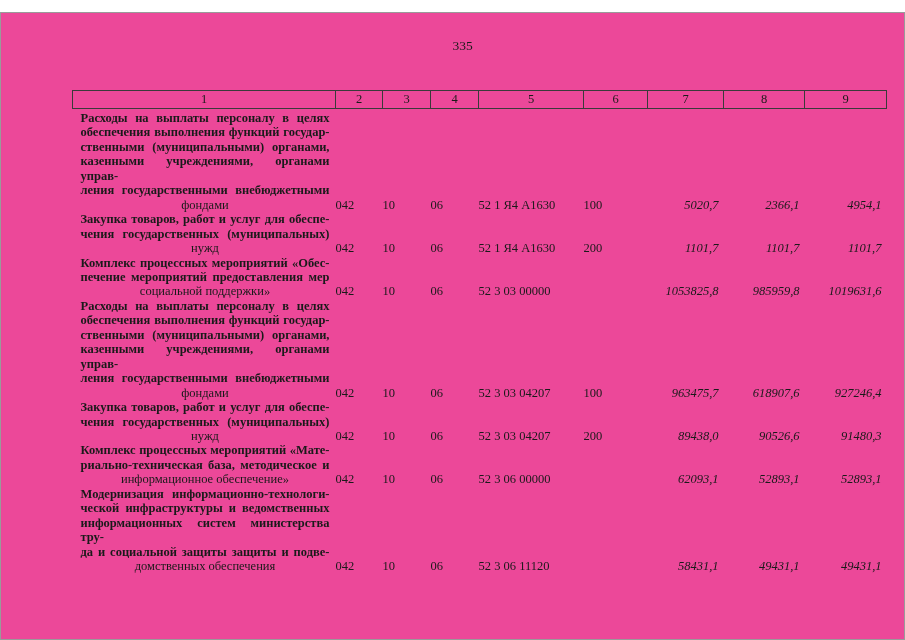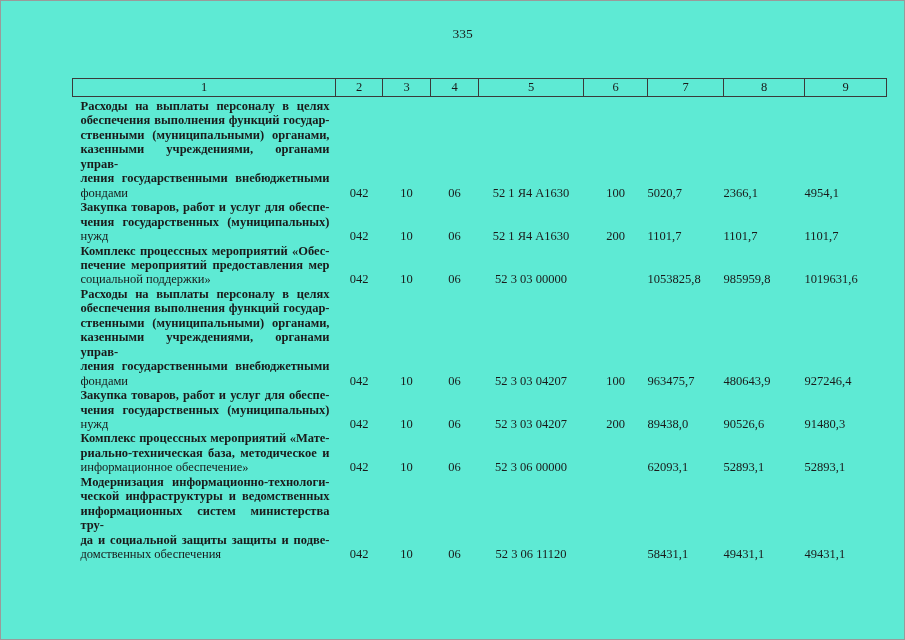--- a/index.html
+++ b/index.html
@@ -5,23 +5,24 @@
   html, body {
     margin: 0; padding: 0;
     width: 905px; height: 640px;
     background: #ffffff;
     overflow: hidden;
   }
   .page {
     position: absolute; inset: 0;
     box-sizing: border-box;
     border: 1px solid #9a9a9a;
-    background: #5eead4;
+    background: #ec4899;
     font-family: "Liberation Serif", "DejaVu Serif", serif;
     color: #1a1a1a;
+    margin-top: 12px;
   }
   .page-number {
     position: absolute;
     top: 25px; left: 20px; right: 0;
     text-align: center;
     font-size: 13.5px;
   }
   table.budget-table {
     position: absolute;
     left: 71px; top: 77px;
@@ -40,23 +41,23 @@
     font-size: 12.5px;
   }
   tbody td {
     padding: 0;
     vertical-align: bottom;
     line-height: 14.45px;
   }
   tbody tr:first-child td { padding-top: 2px; }
   td.desc { padding-left: 8px; padding-right: 6px; }
   td.desc .jl { text-align: justify; text-align-last: justify; font-weight: bold; }
-  td.desc .ll { text-align: left; }
-  td.c { text-align: center; }
-  td.r { text-align: left; padding-right: 5px; }
+  td.desc .ll { text-align: center; }
+  td.c { text-align: left; }
+  td.r { text-align: right; padding-right: 5px; font-style: italic; }
 </style>
 </head>
 <body>
 
 <div class="page">
   <div class="page-number">335</div>
 
   <table class="budget-table">
     <colgroup>
       <col style="width:263px">
@@ -144,21 +145,21 @@
           <div class="jl">казенными учреждениями, органами управ-</div>
           <div class="jl">ления государственными внебюджетными</div>
           <div class="ll">фондами</div>
         </td>
         <td class="c">042</td>
         <td class="c">10</td>
         <td class="c">06</td>
         <td class="c">52 3 03 04207</td>
         <td class="c">100</td>
         <td class="r">963475,7</td>
-        <td class="r">480643,9</td>
+        <td class="r">618907,6</td>
         <td class="r">927246,4</td>
       </tr>
 
       <tr>
         <td class="desc">
           <div class="jl">Закупка товаров, работ и услуг для обеспе-</div>
           <div class="jl">чения государственных (муниципальных)</div>
           <div class="ll">нужд</div>
         </td>
         <td class="c">042</td>

